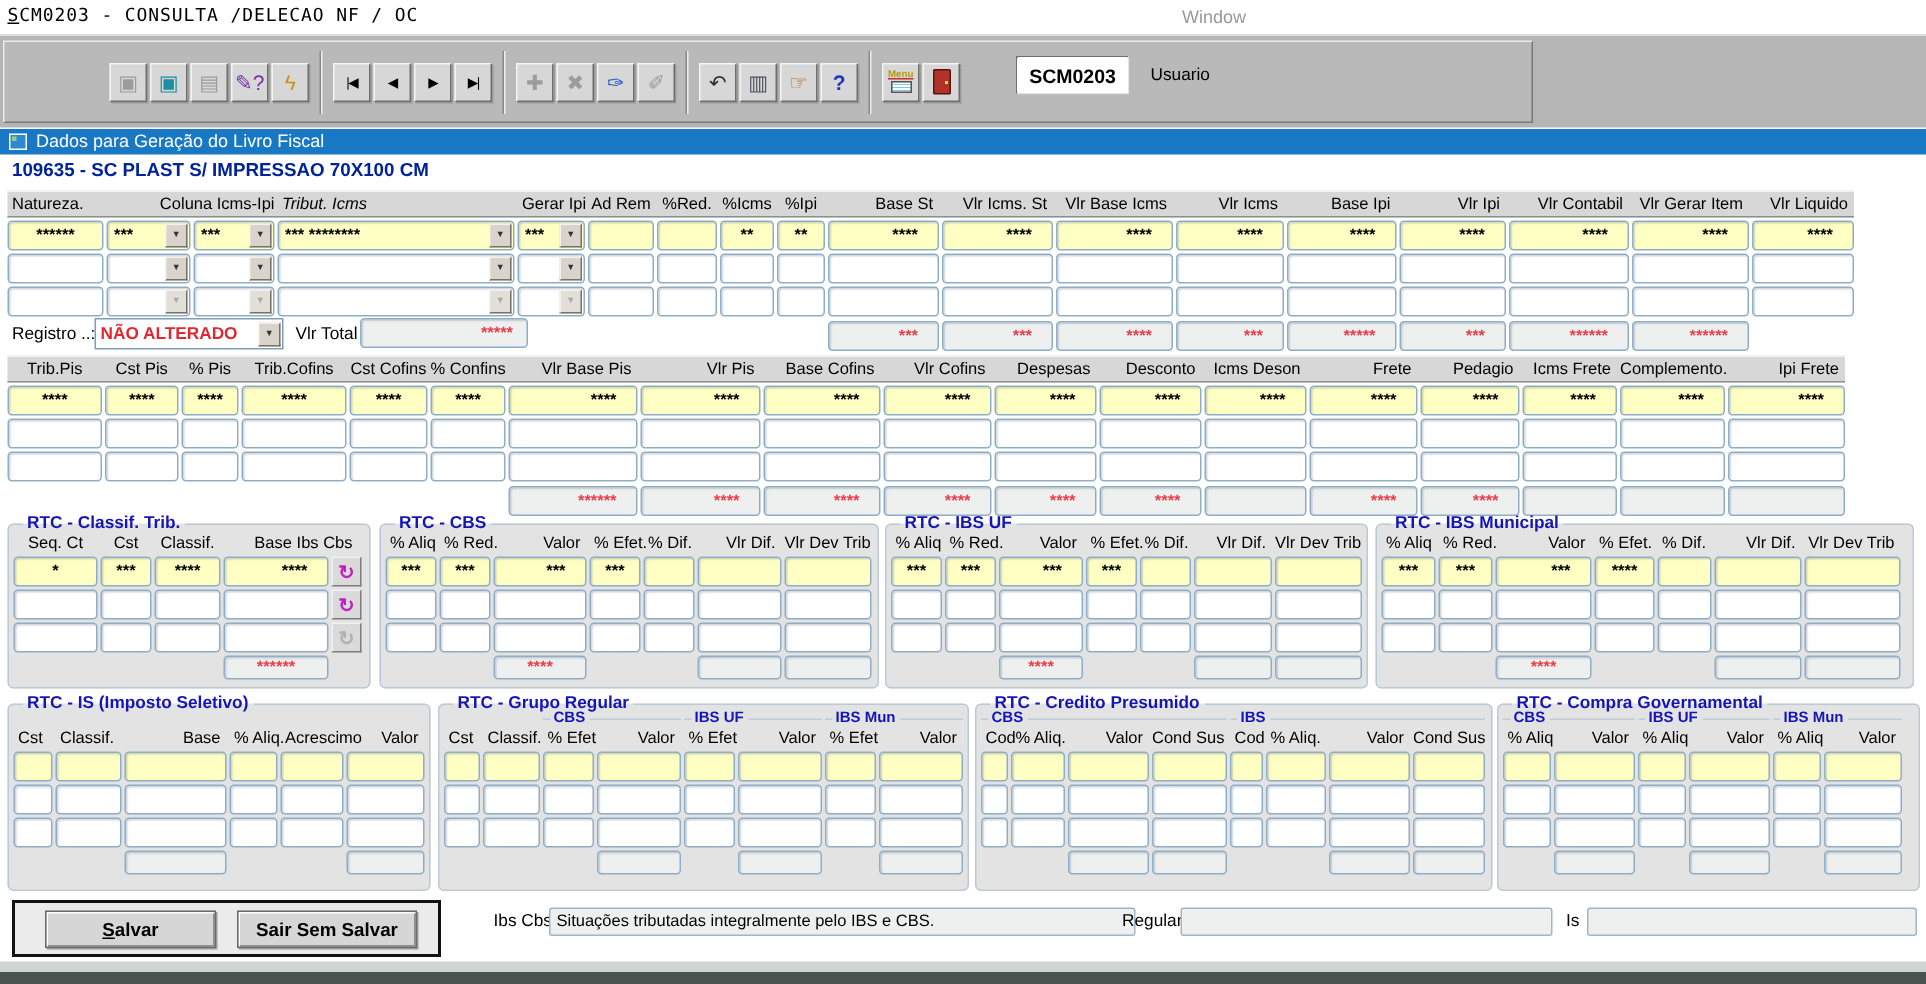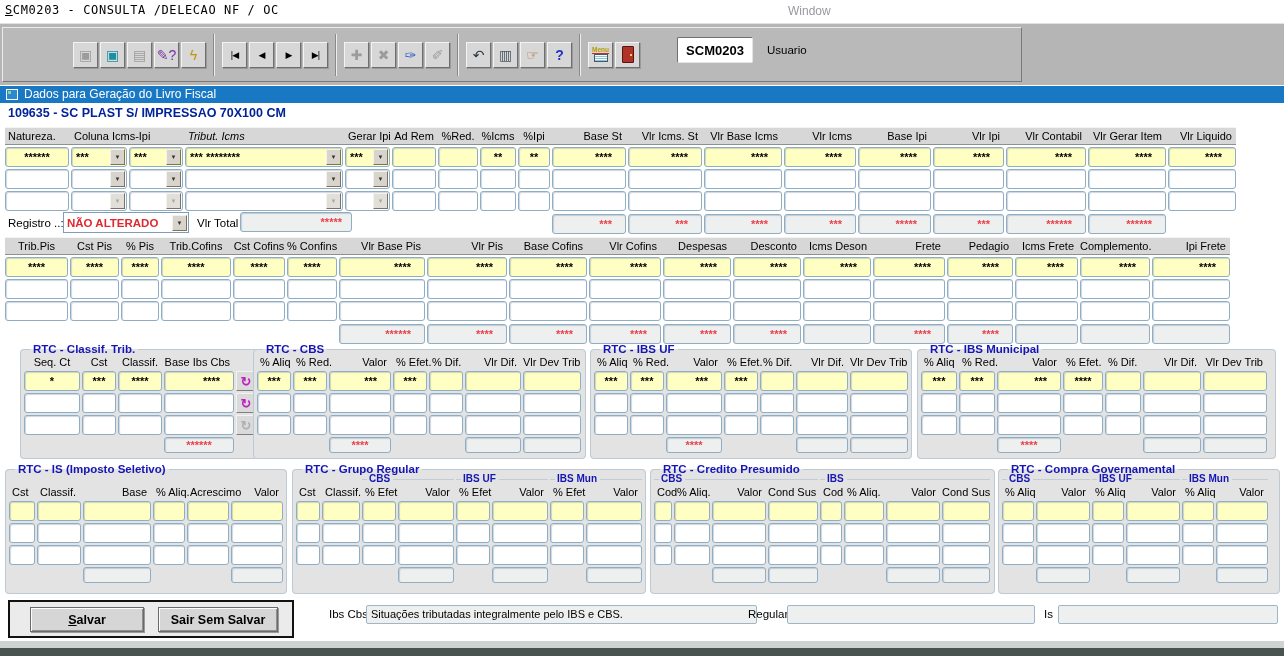--- a/index.html
+++ b/index.html
@@ -192,21 +192,21 @@
 
 <div class="banner">
   <span class="banner-icon"></span>
   <span>Dados para Geração do Livro Fiscal</span>
 </div>
 <div class="item-line">109635 - SC PLAST S/ IMPRESSAO 70X100 CM</div>
 
 <div class="grid" id="grid1" style="left: 5px; top: 127px;">
     <div class="ghead">
       <div class="hcell ha-l" style="width: 64px;">Natureza.</div>
-      <div class="hcell ha-l" style="width: 112px;">Coluna Icms-Ipi</div>
+      <div class="hcell ha-l" style="width: 112px; text-align: right;">Coluna Icms-Ipi</div>
       <div class="hcell ha-l" style="width: 158px; font-style: italic;">Tribut. Icms</div>
       <div class="hcell ha-l" style="width: 45px;">Gerar Ipi</div>
       <div class="hcell ha-c" style="width: 44px;">Ad Rem</div>
       <div class="hcell ha-c" style="width: 40px;">%Red.</div>
       <div class="hcell ha-c" style="width: 36px;">%Icms</div>
       <div class="hcell ha-c" style="width: 32px;">%Ipi</div>
       <div class="hcell ha-r" style="width: 74px;">Base St</div>
       <div class="hcell ha-r" style="width: 74px;">Vlr Icms. St</div>
       <div class="hcell ha-r" style="width: 78px;">Vlr Base Icms</div>
       <div class="hcell ha-r" style="width: 72px;">Vlr Icms</div>
@@ -671,27 +671,27 @@
 <span class="reg-label">Registro ..:</span>
 <div class="reg-combo">
   <span class="reg-val">NÃO ALTERADO</span>
   <span class="cbtn">▼</span>
 </div>
 <span class="vt-label">Vlr Total</span>
 <div class="fld total vt-box">
   <span class="val a-r">*****</span>
 </div>
 
-<fieldset class="gbox" id="p-classif" style="left: 20px; top: 343px; width: 242px; height: 116px;">
+<fieldset class="gbox" id="p-classif" style="left: 5px; top: 343px; width: 242px; height: 116px;">
     <legend>RTC - Classif. Trib.</legend>
     <div class="pcols">
       <div class="hcell ha-c" style="width: 56px;">Seq. Ct</div>
       <div class="hcell ha-c" style="width: 34px;">Cst</div>
       <div class="hcell ha-c" style="width: 44px;">Classif.</div>
-      <div class="hcell ha-r" style="width: 70px;">Base Ibs Cbs</div>
+      <div class="hcell ha-r" style="width: 70px; margin-left: 20px;">Base Ibs Cbs</div>
       <div class="sp" style="width: 20px;"></div>
     </div>
     <div class="prow">
       <div class="fld yellow" style="width: 56px;">
         <span class="val a-c">*</span>
       </div>
       <div class="fld yellow" style="width: 34px;">
         <span class="val a-c">***</span>
       </div>
       <div class="fld yellow" style="width: 44px;">

